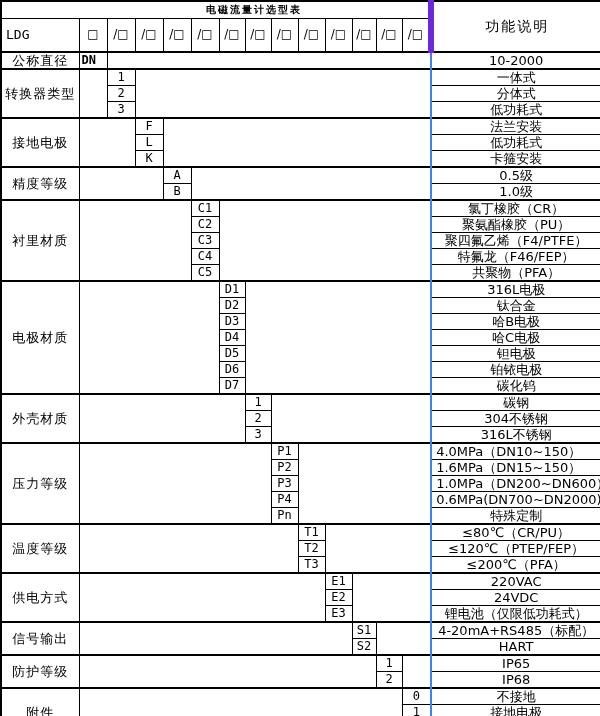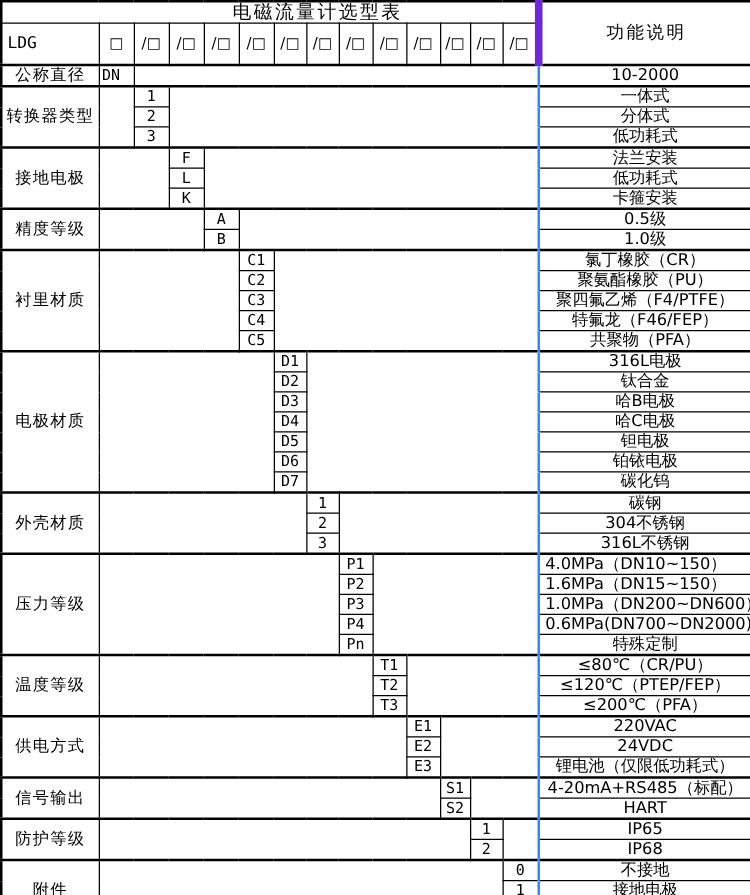--- a/index.html
+++ b/index.html
@@ -21,26 +21,26 @@
     line-height: 15px;
     text-align: center;
     vertical-align: middle;
     padding: 0;
     overflow: hidden;
     white-space: nowrap;
   }
   tr.sec > td { border-top: 2px solid #000; }
   td.desc { border-left: 2px solid #3b82f6; }
   td.fnhead { border-left: 6px solid #6d28d9; font-size: 14px; letter-spacing: 2px; }
-  td.title { font-size: 15px; letter-spacing: 2px; padding-left: 78px; }
+  td.title { font-size: 10px; letter-spacing: 2px; padding-left: 78px; font-weight: bold; }
   td.lbl { letter-spacing: 1px; text-align: center; }
   td.code { font-size: 12px; font-family: "DejaVu Sans Mono", monospace; }
   td.box { font-size: 12px; }
   td.ldg { text-align: left; padding-left: 4px; font-family: "DejaVu Sans Mono", monospace; }
-  td.dn { text-align: left; padding-left: 2px; }
+  td.dn { text-align: left; padding-left: 2px; font-weight: bold; }
   td.dl { text-align: left; padding-left: 4px; }
   tr.hr1 { height: 17px; }
   tr.hr2 { height: 34px; }
   tr.r { height: 16px; }
 </style>
 </head>
 <body>
 
 <table class="sel">
   <colgroup>

